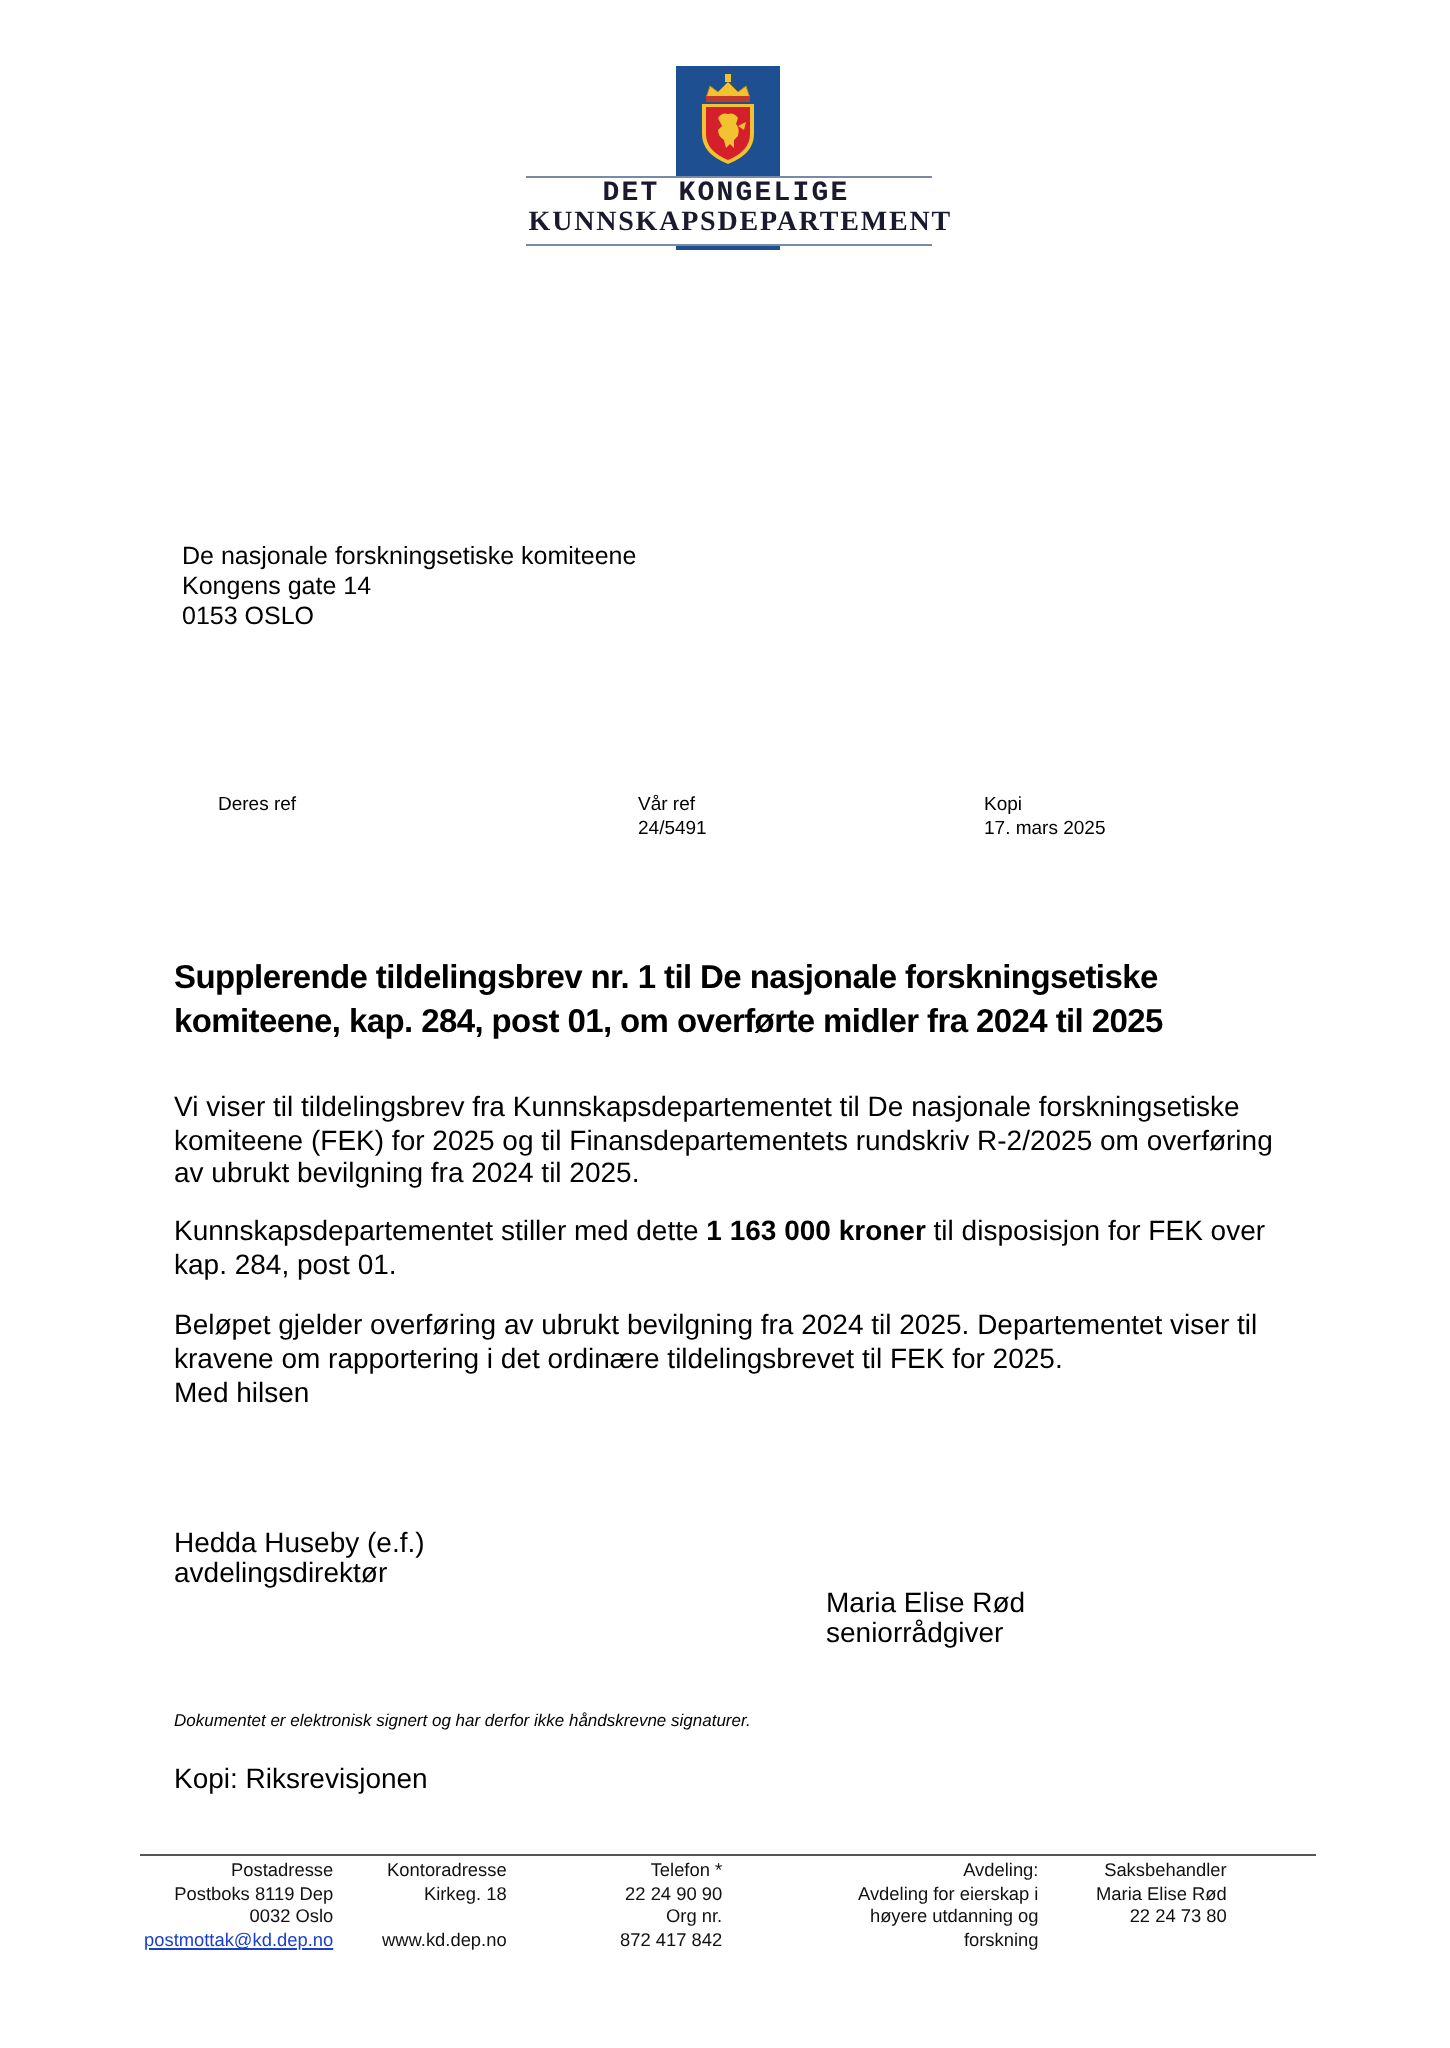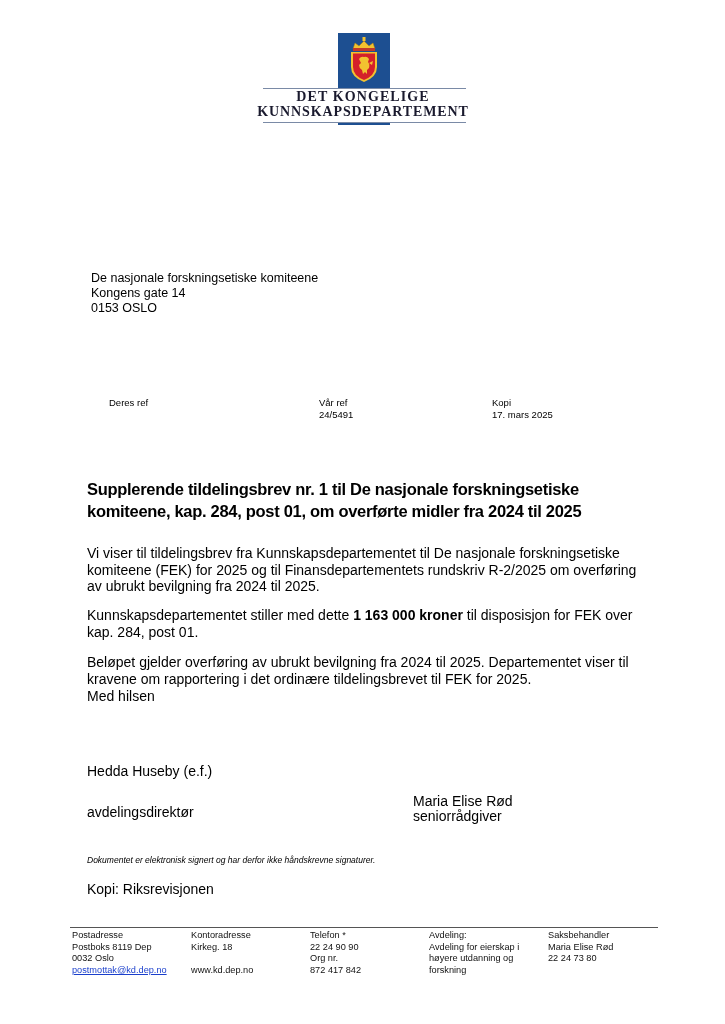--- a/index.html
+++ b/index.html
@@ -51,22 +51,22 @@
     .logo-line1, .logo-line2 {
       position: absolute;
       left: 250px;
       width: 226px;
       text-align: center;
       font-family: "Liberation Serif", serif;
       font-weight: bold;
       color: #1a1a2e;
       white-space: nowrap;
     }
-    .logo-line1 { top: 89px; font-size: 14px; letter-spacing: 1.1px; }
-    .logo-line2 { top: 104px; font-size: 14px; letter-spacing: 0.9px; }
+    .logo-line1 { top: 89px; font-size: 14px; letter-spacing: 1.1px; font-family: Liberation Mono, monospace; }
+    .logo-line2 { top: 104px; font-size: 14px; letter-spacing: 0.9px; text-align: right; }
 
     .addr { left: 91px; font-size: 12.5px; line-height: 15px; }
 
     .ref-label, .ref-value { font-size: 9.5px; line-height: 12px; padding-left: 18px; }
 
     .title {
       left: 87px;
       top: 478px;
       width: 560px;
       font-size: 16.5px;
@@ -92,20 +92,21 @@
       width: 588px;
       height: 1px;
       background: #555555;
     }
     .fcol {
       position: absolute;
       top: 930px;
       font-size: 9.2px;
       line-height: 11.6px;
       color: #111111;
+      text-align: right;
     }
     .fcol div { white-space: nowrap; }
     .flink { color: #1a3fcc; text-decoration: underline; }
   </style>
 </head>
 <body>
 
 <div class="logo-bar"></div>
 <svg class="logo-shield" viewBox="0 0 36 46">
 
@@ -141,21 +142,21 @@
 <div class="abs para" style="top:545px; width:560px;">Vi viser til tildelingsbrev fra Kunnskapsdepartementet til De nasjonale forskningsetiske komiteene (FEK) for 2025 og til Finansdepartementets rundskriv R-2/2025 om overføring av ubrukt bevilgning fra 2024 til 2025.</div>
 
 <div class="abs para" style="top:607px; width:565px;">
   <span>Kunnskapsdepartementet stiller med dette </span><b>1 163 000 kroner</b><span> til disposisjon for FEK over kap. 284, post 01.</span>
 </div>
 
 <div class="abs para" style="top:654px; width:580px;">Beløpet gjelder overføring av ubrukt bevilgning fra 2024 til 2025. Departementet viser til kravene om rapportering i det ordinære tildelingsbrevet til FEK for 2025.</div>
 
 <div class="abs para" style="top:688px;">Med hilsen</div>
 <div class="abs para" style="top:763px;">Hedda Huseby (e.f.)</div>
-<div class="abs para" style="top:804px;">avdelingsdirektør</div>
+<div class="abs para" style="top:778px;">avdelingsdirektør</div>
 <div class="abs para" style="left:413px; top:793px; width:200px;">Maria Elise Rød</div>
 <div class="abs para" style="left:413px; top:808px; width:200px;">seniorrådgiver</div>
 
 <div class="abs small-italic" style="left:87px; top:855px;">Dokumentet er elektronisk signert og har derfor ikke håndskrevne signaturer.</div>
 <div class="abs para" style="top:881px;">Kopi: Riksrevisjonen</div>
 
 <div class="footer-rule"></div>
 
 <div class="fcol" style="left:72px;">
   <div>Postadresse</div>

